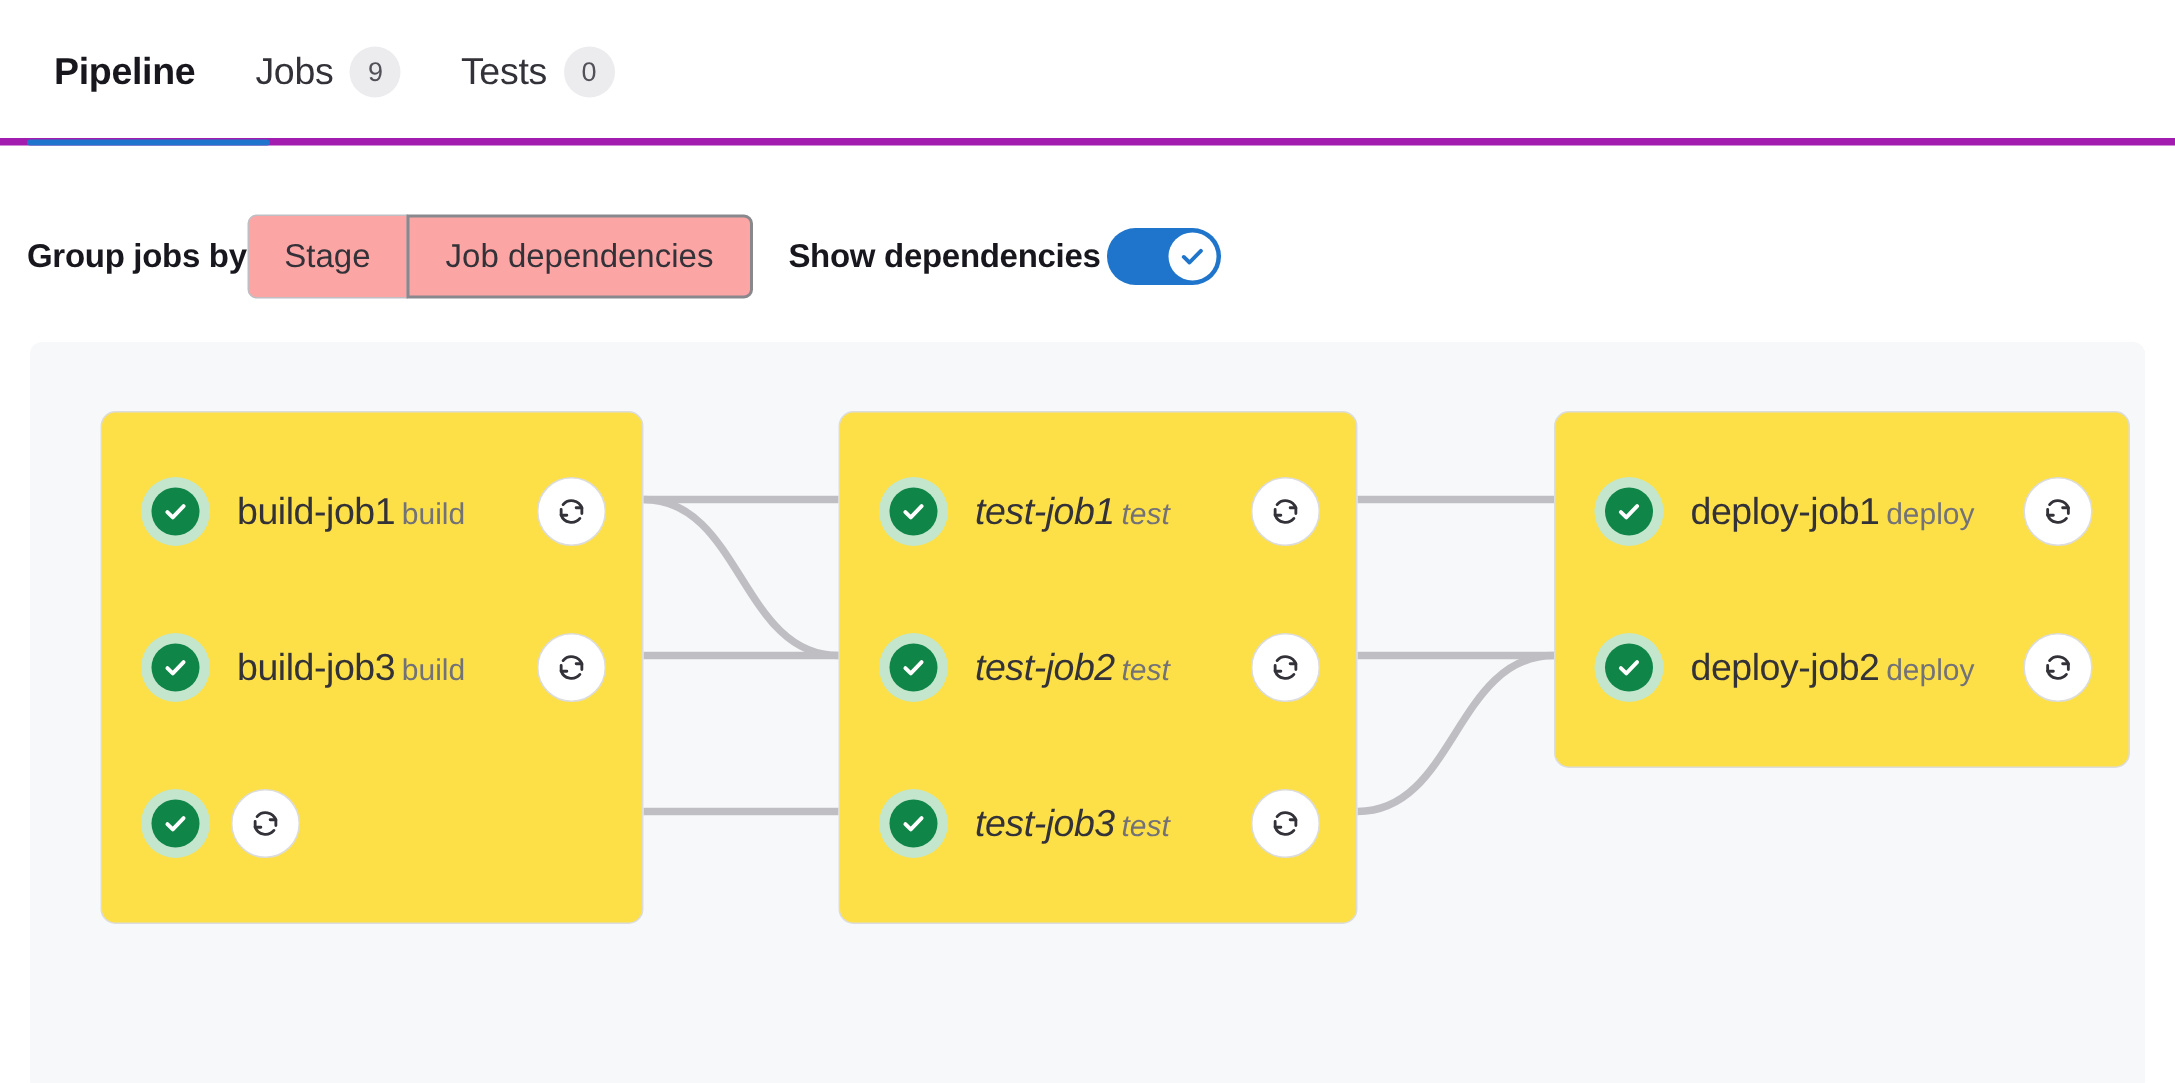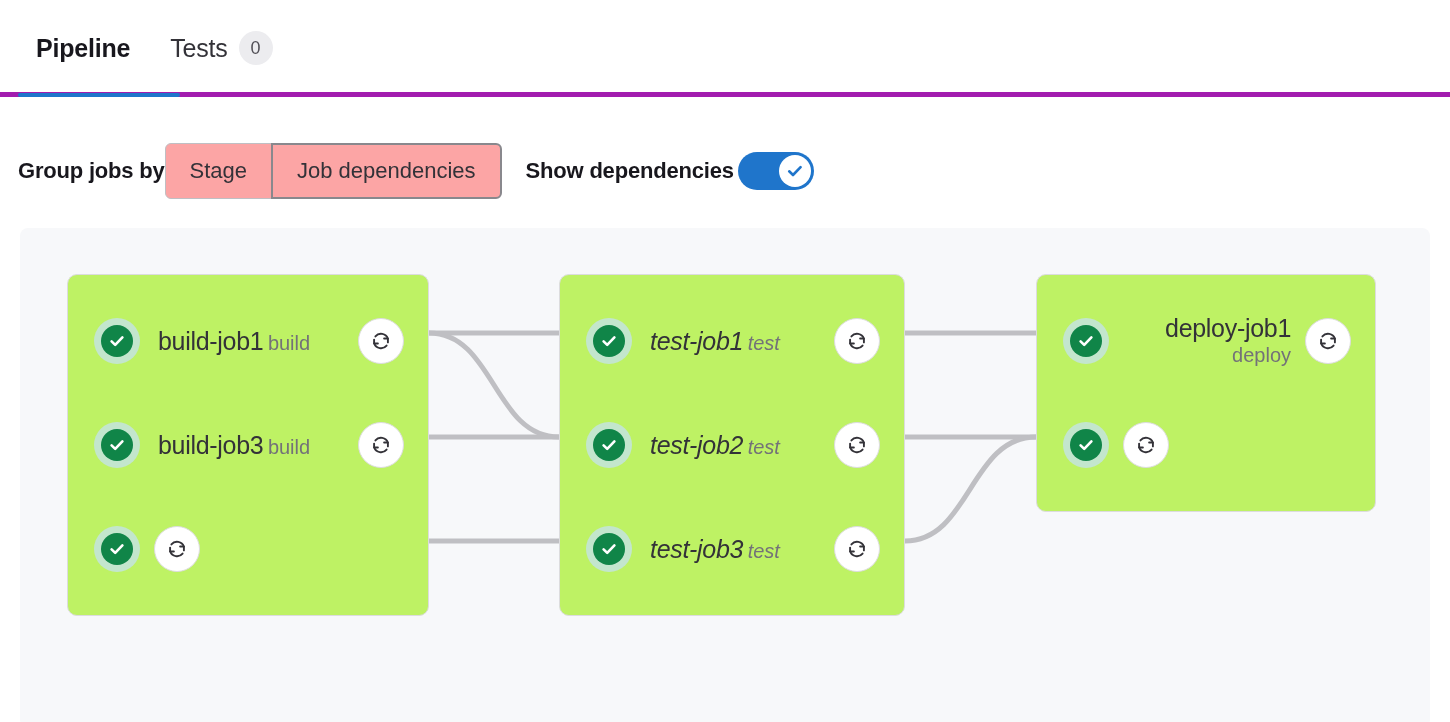--- a/index.html
+++ b/index.html
@@ -142,28 +142,28 @@
   .edges {
     position: absolute;
     left: 0; top: 0;
     width: 1410px; height: 500px;
     pointer-events: none;
   }
 
   
   .card {
     position: absolute;
-    background: #bef264;
+    background: #fde047;
     border: 1px solid #dcdcde;
     border-radius: 10px;
     padding: 14px 0;
   }
   .card-build  { left: 47px;   top: 46px;  width: 362px; }
   .card-test   { left: 539px;  top: 46px;  width: 346px; font-style: italic; }
-  .card-deploy { left: 1016px; top: 46px;  width: 340px; text-align: right; }
+  .card-deploy { left: 1016px; top: 46px;  width: 384px; }
 
   .job {
     display: flex;
     align-items: center;
     height: 104px;
     padding: 0 24px 0 26px;
   }
   .status-icon {
     position: relative;
     width: 46px; height: 46px;
@@ -216,20 +216,24 @@
 </head>
 <body>
 
 <div class="tabbar">
   <div class="tabs">
 
     <div class="tab active">
       <span class="tab-label">Pipeline</span>
     </div>
 
+    <div class="tab">
+      <span class="tab-label">Jobs</span>
+      <span class="tab-badge">9</span>
+    </div>
 
     <div class="tab">
       <span class="tab-label">Tests</span>
       <span class="tab-badge">0</span>
     </div>
 
   </div>
   <div class="tab-underline"></div>
 </div>
 
@@ -451,20 +455,24 @@
     </div>
 
     <div class="job">
       <span class="status-icon">
         <span class="status-icon-inner">
           <svg width="20" height="20" viewBox="0 0 20 20">
             <path d="M4.6 10.4 L8.2 13.9 L15.4 6.4" fill="none" stroke="#ffffff" stroke-width="2.6" stroke-linecap="round" stroke-linejoin="round"></path>
           </svg>
         </span>
       </span>
+      <span class="job-text">
+        <span class="job-name">deploy-job2</span>
+        <span class="job-stage">deploy</span>
+      </span>
       <span class="retry-btn">
         <svg width="24" height="24" viewBox="0 0 24 24">
           <g fill="none" stroke="#333238" stroke-width="1.9" stroke-linecap="round" stroke-linejoin="round">
             <path d="M5.1 14.3 A7.3 7.3 0 0 0 17.6 16.6"></path>
             <path d="M18.9 9.7 A7.3 7.3 0 0 0 6.4 7.4"></path>
             <path d="M5.1 10.6 L5.1 14.5 L8.9 14.5"></path>
             <path d="M18.9 13.4 L18.9 9.5 L15.1 9.5"></path>
           </g>
         </svg>
       </span>

